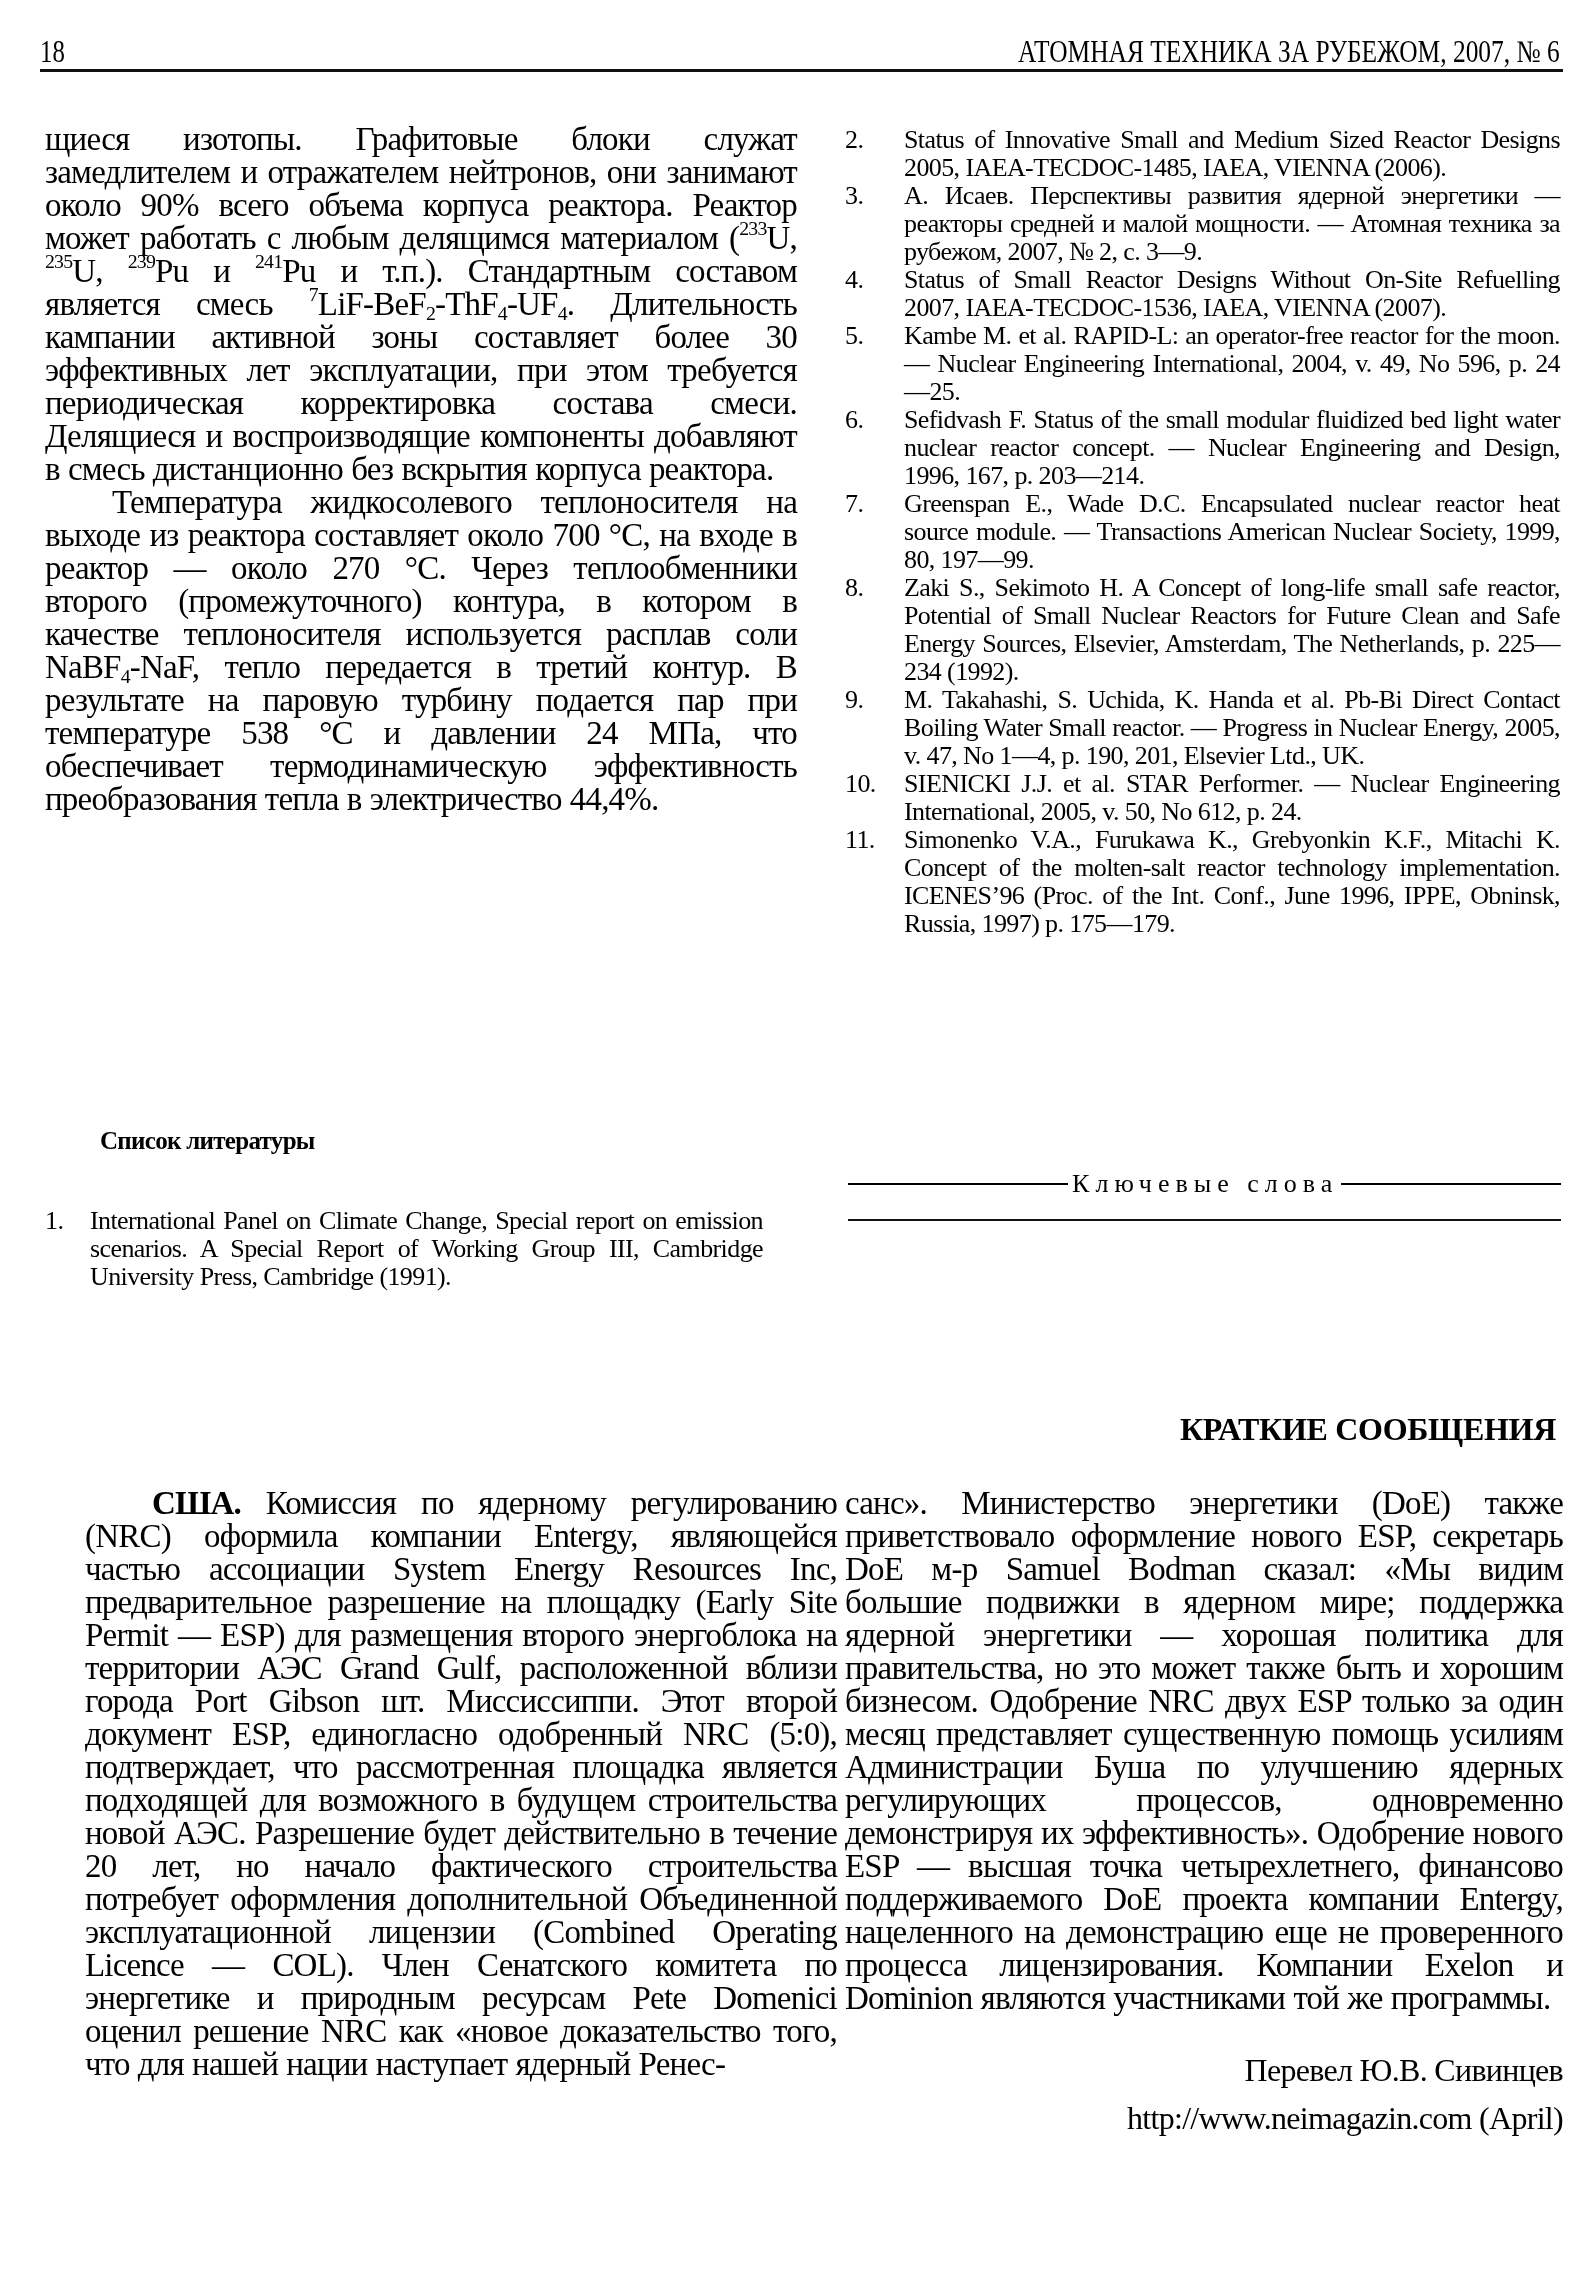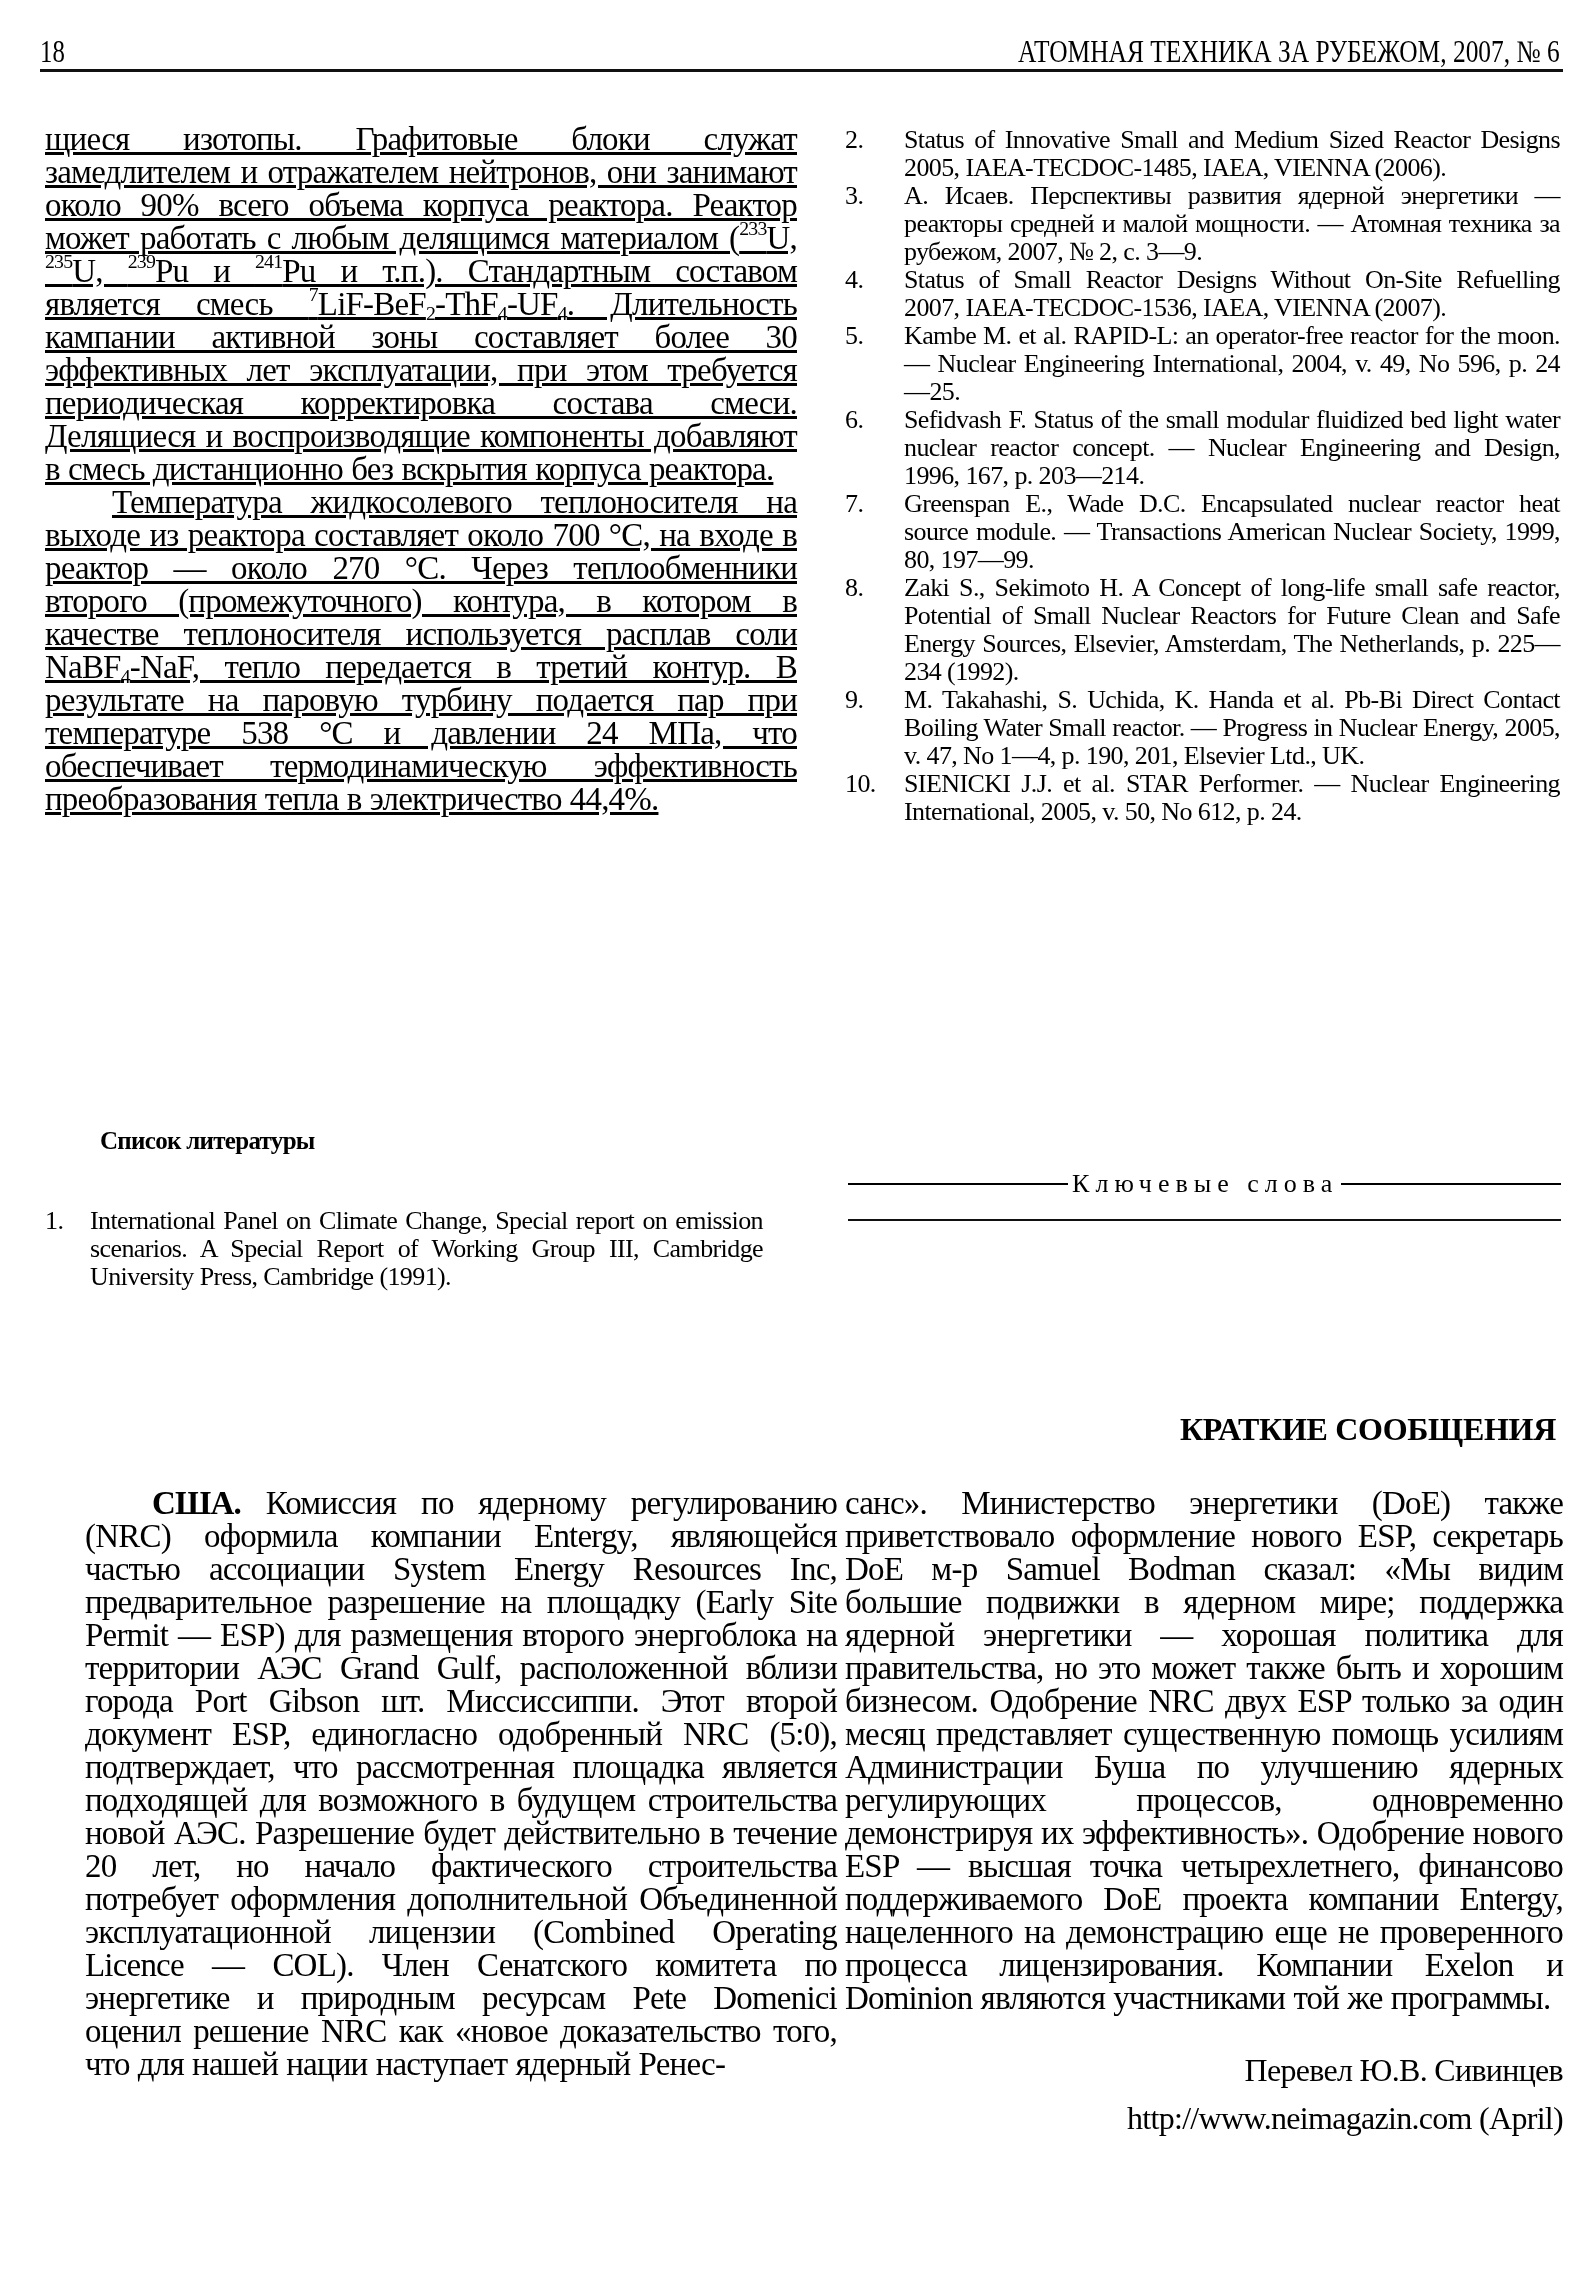--- a/index.html
+++ b/index.html
@@ -16,21 +16,21 @@
     transform: scaleX(0.8); transform-origin: left center;
   }
   .journal-title {
     position: absolute; right: 0; top: 0; font-size: 31px; line-height: 33px;
     transform: scaleX(0.82); transform-origin: right center; white-space: nowrap;
   }
   .header-rule {
     position: absolute; left: 40px; top: 69px; width: 1523px; height: 3.3px; background: #111;
   }
   .col { position: absolute; }
-  .col-left-top { left: 45px; top: 123px; width: 752px; text-decoration: underline; }
+  .col-left-top { left: 45px; top: 123px; width: 752px; }
   .col-right-top { left: 845px; top: 126px; width: 715px; }
   .col-left-bottom { left: 45px; top: 1487px; width: 752px; margin-left: 40px; }
   .col-right-bottom { left: 845px; top: 1487px; width: 718px; }
 
   .body-text {
     font-size: 33px; line-height: 33px; text-align: justify;
     letter-spacing: -0.8px; word-spacing: 0.7px;
   }
   .body-text p { margin: 0; }
   .indent { text-indent: 67px; }
@@ -98,20 +98,21 @@
   <div class="ref-list">
     <div class="ref-item"><span class="ref-num">2.</span><span>Status of Innovative Small and Medium Sized Reactor Designs 2005, IAEA-TECDOC-1485, IAEA, VIENNA (2006).</span></div>
     <div class="ref-item"><span class="ref-num">3.</span><span>А. Исаев. Перспективы развития ядерной энергетики — реакторы средней и малой мощности. — Атомная техника за рубежом, 2007, № 2, с. 3—9.</span></div>
     <div class="ref-item"><span class="ref-num">4.</span><span>Status of Small Reactor Designs Without On-Site Refuelling 2007, IAEA-TECDOC-1536, IAEA, VIENNA (2007).</span></div>
     <div class="ref-item"><span class="ref-num">5.</span><span>Kambe M. et al. RAPID-L: an operator-free reactor for the moon. — Nuclear Engineering International, 2004, v. 49, No 596, p. 24—25.</span></div>
     <div class="ref-item"><span class="ref-num">6.</span><span>Sefidvash F. Status of the small modular fluidized bed light water nuclear reactor concept. — Nuclear Engineering and Design, 1996, 167, p. 203—214.</span></div>
     <div class="ref-item"><span class="ref-num">7.</span><span>Greenspan E., Wade D.C. Encapsulated nuclear reactor heat source module. — Transactions American Nuclear Society, 1999, 80, 197—99.</span></div>
     <div class="ref-item"><span class="ref-num">8.</span><span>Zaki S., Sekimoto H. A Concept of long-life small safe reactor, Potential of Small Nuclear Reactors for Future Clean and Safe Energy Sources, Elsevier, Amsterdam, The Netherlands, p. 225—234 (1992).</span></div>
     <div class="ref-item"><span class="ref-num">9.</span><span>M. Takahashi, S. Uchida, K. Handa et al. Pb-Bi Direct Contact Boiling Water Small reactor. — Progress in Nuclear Energy, 2005, v. 47, No 1—4, p. 190, 201, Elsevier Ltd., UK.</span></div>
     <div class="ref-item"><span class="ref-num">10.</span><span>SIENICKI J.J. et al. STAR Performer. — Nuclear Engineering International, 2005, v. 50, No 612, p. 24.</span></div>
+    <div class="ref-item"><span class="ref-num">11.</span><span>Simonenko V.A., Furukawa K., Grebyonkin K.F., Mitachi K. Concept of the molten-salt reactor technology implementation. ICENES’96 (Proc. of the Int. Conf., June 1996, IPPE, Obninsk, Russia, 1997) p. 175—179.</span></div>
   </div>
 </div>
 
 <div class="kw-block">
   <div class="kw-title-row">
     <div class="kw-line"></div>
     <span class="kw-title">Ключевые слова</span>
     <div class="kw-line"></div>
   </div>
   <div class="kw-bottom-rule"></div>

